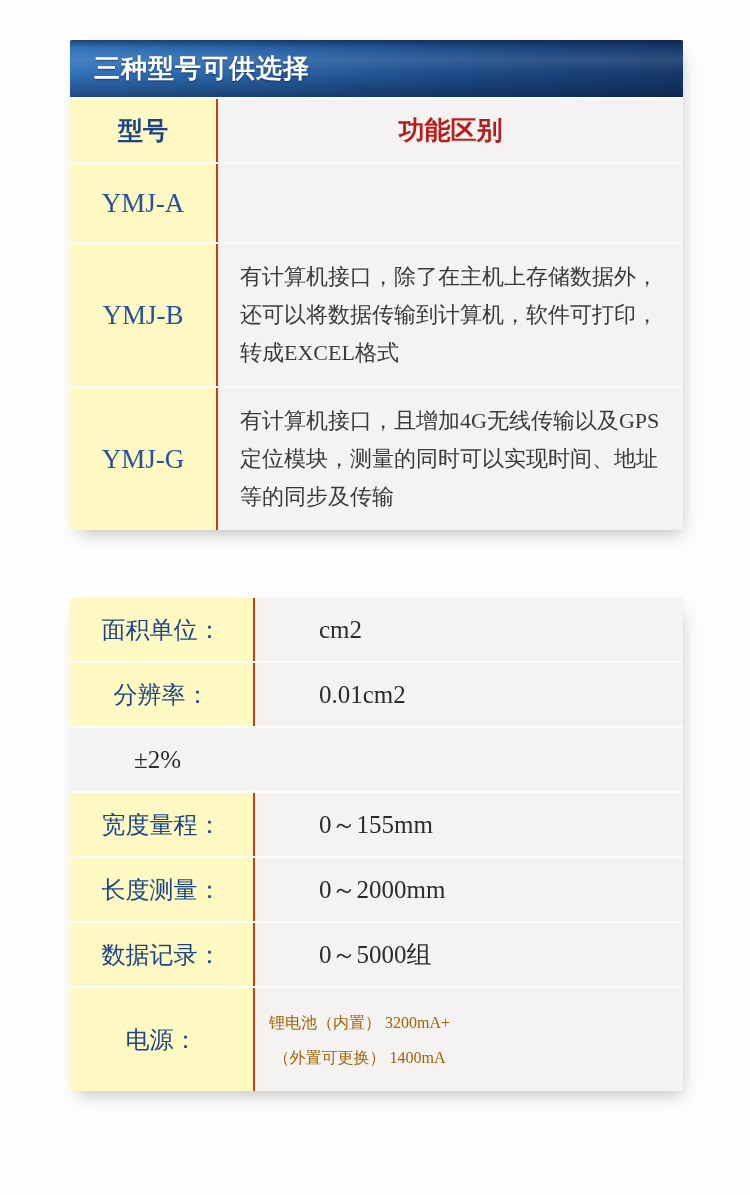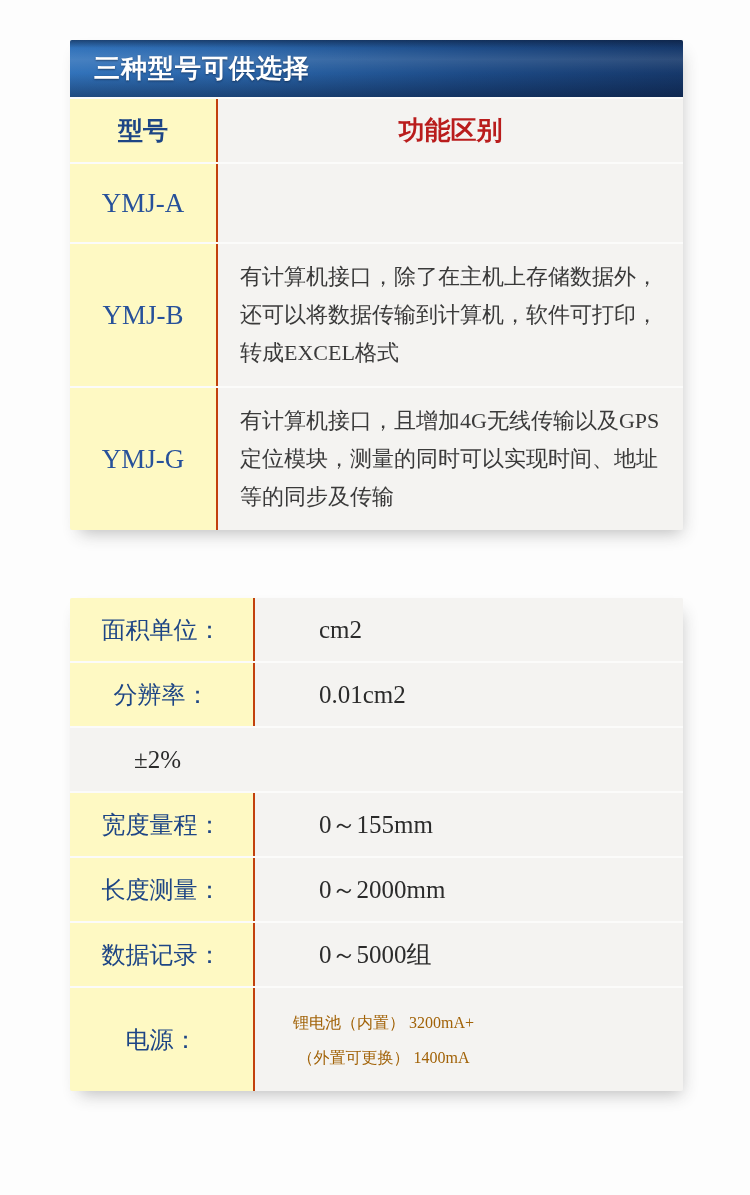--- a/index.html
+++ b/index.html
@@ -98,21 +98,21 @@
     color: #1d4585;
     font-size: 24px;
     font-weight: 400;
   }
   .row-spec { min-height: 63px; }
   .row-spec .cell-r {
     color: #2b2b2b;
     font-size: 25px;
     padding-left: 64px;
   }
-  .row-power { min-height: 103px; gap: 24px; }
+  .row-power { min-height: 103px; }
   .row-power .cell-r { padding-left: 14px; }
   .power-lines {
     width: fit-content;
     text-align: center;
     font-size: 16px;
     line-height: 35px;
     color: #a16207;
   }
   .power-lines div { white-space: nowrap; }
 </style>

